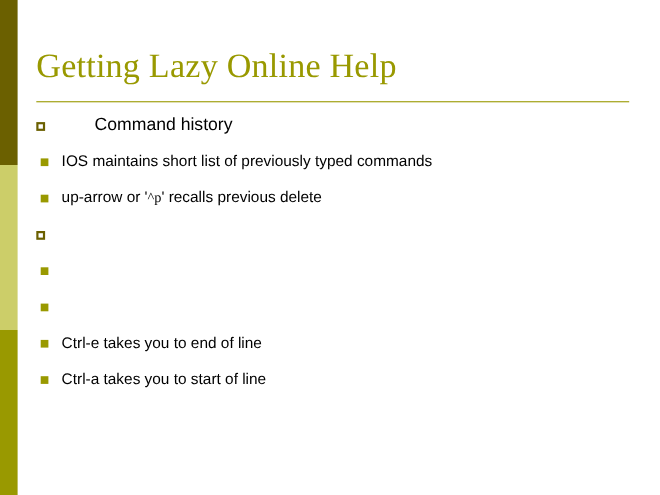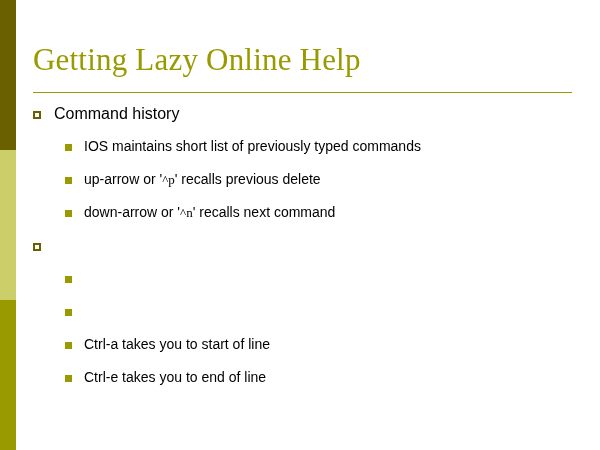--- a/index.html
+++ b/index.html
@@ -68,23 +68,24 @@
     width: 600px;
   }
   .bullet-row {
     position: relative;
     display: flex;
     align-items: flex-start;
   }
   .level1 {
     padding-left: 33px;
     height: 33px;
+    gap: 32px;
   }
   .level2 {
-    padding-left: 65px;
+    padding-left: 37px;
     height: 33px;
   }
 
   .marker-hollow {
     flex: 0 0 auto;
     width: 8px;
     height: 8px;
     border: 2px solid #6b6000;
     background: transparent;
     margin-top: 7px;
@@ -144,41 +145,37 @@
     <div class="bullet-row level2">
       <span class="marker-filled" style="background: rgb(153, 153, 0);"></span>
       <span class="text-l2">IOS maintains short list of previously typed commands</span>
     </div>
 
     <div class="bullet-row level2">
       <span class="marker-filled" style="background: rgb(153, 153, 0);"></span>
       <span class="text-l2"><span>up-arrow or '</span><span class="key">^p</span><span>' recalls previous delete</span></span>
     </div>
 
-    <div class="bullet-row level2">
-      <span class="marker-filled" style="background: rgb(153, 153, 0);"></span>
-      <span class="text-l2"><span>down-arrow or '</span><span class="key">^n</span><span>'  recalls next command</span></span>
-    </div>
 
     <div class="bullet-row level1">
       <span class="marker-hollow" style="border-color: rgb(107, 96, 0);"></span>
     </div>
 
     <div class="bullet-row level2">
       <span class="marker-filled" style="background: rgb(153, 153, 0);"></span>
     </div>
 
     <div class="bullet-row level2">
       <span class="marker-filled" style="background: rgb(153, 153, 0);"></span>
     </div>
 
     <div class="bullet-row level2">
       <span class="marker-filled" style="background: rgb(153, 153, 0);"></span>
-      <span class="text-l2">Ctrl-a takes you to start of line</span>
+      <span class="text-l2">Ctrl-e takes you to end of line</span>
     </div>
 
     <div class="bullet-row level2">
       <span class="marker-filled" style="background: rgb(153, 153, 0);"></span>
-      <span class="text-l2">Ctrl-e takes you to end of line</span>
+      <span class="text-l2">Ctrl-a takes you to start of line</span>
     </div>
 
   </div>
 </div>
 
 </body></html>

